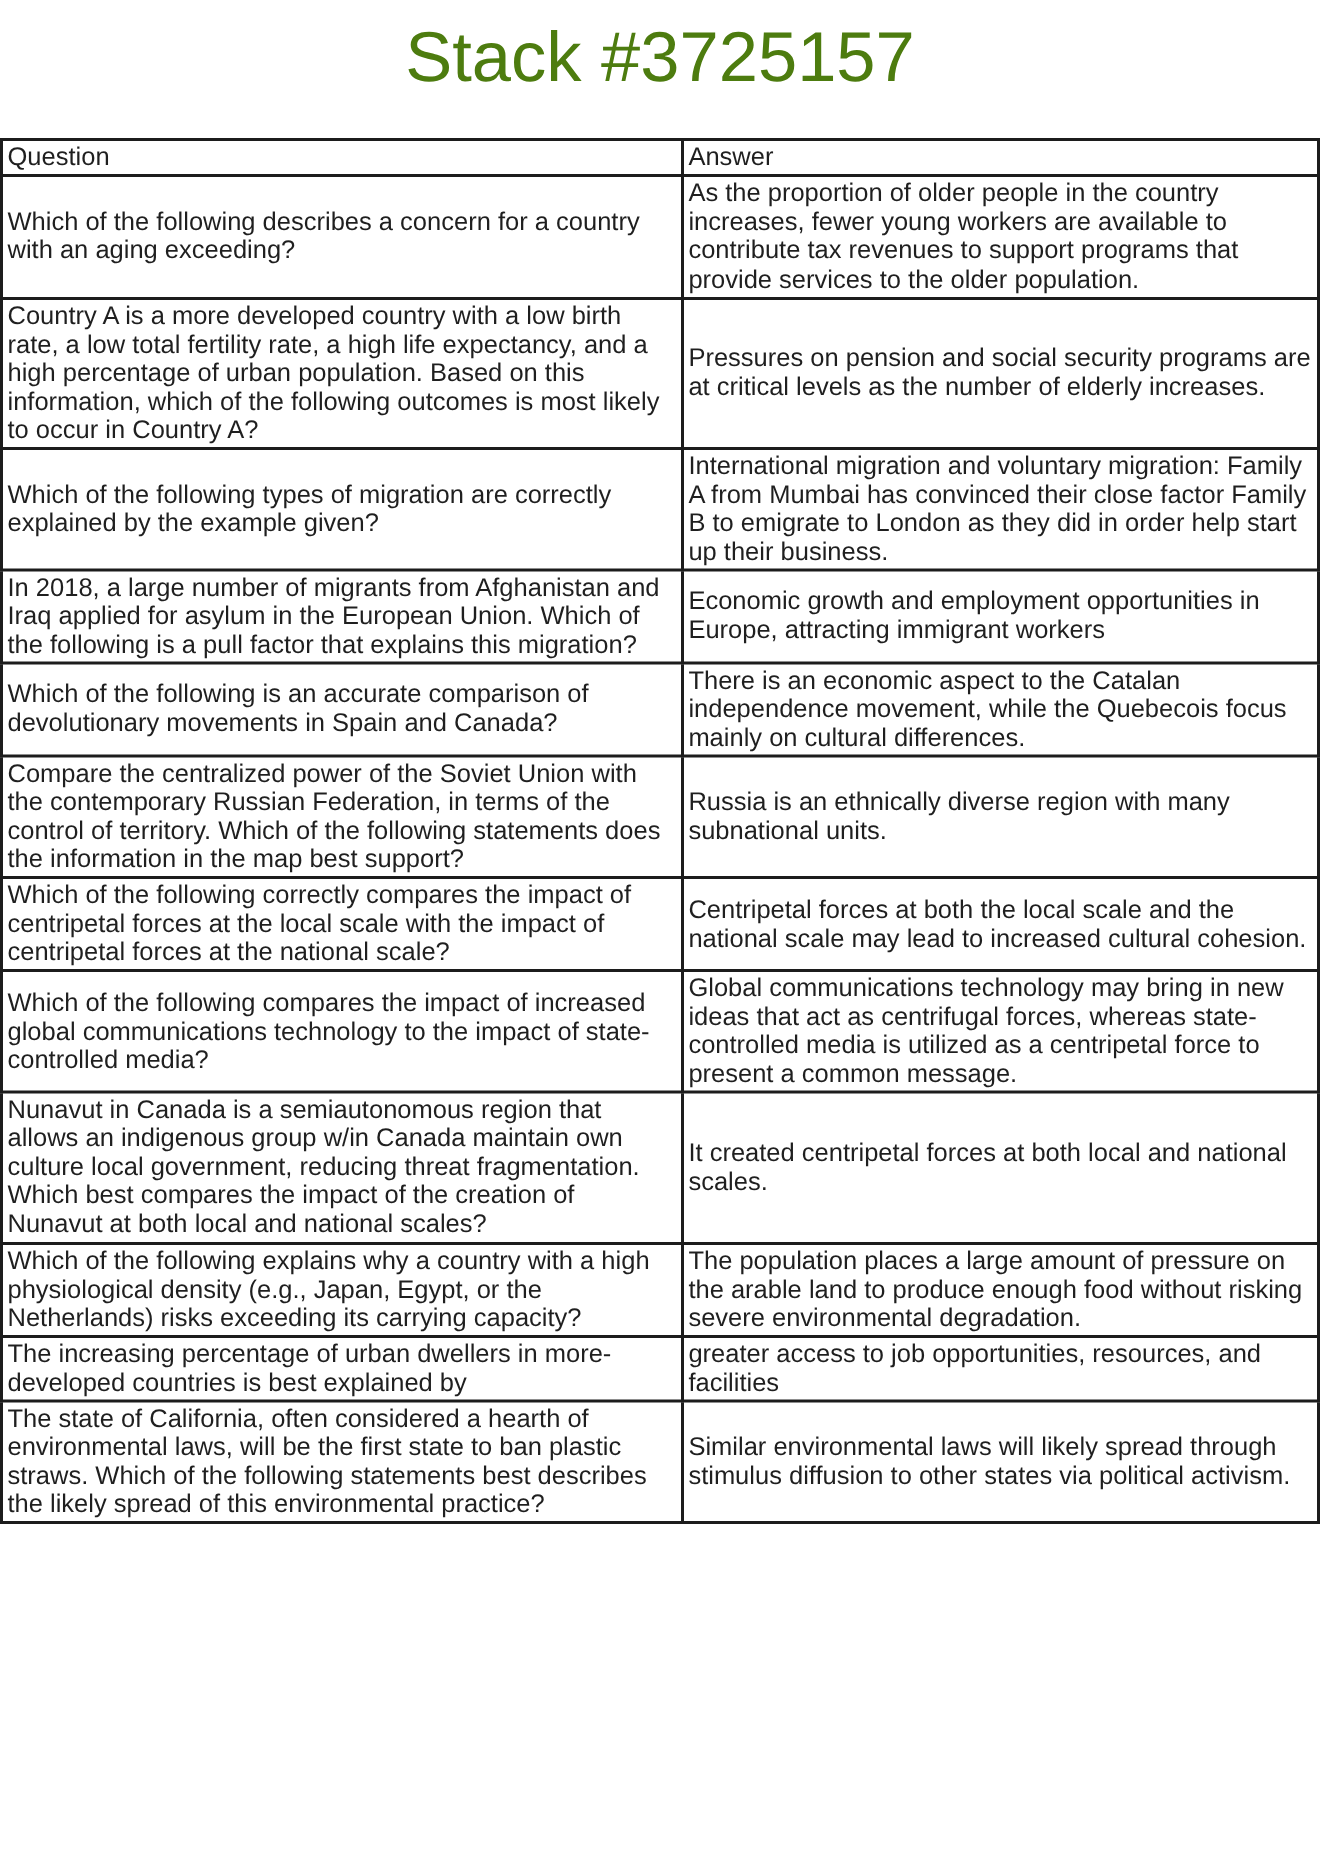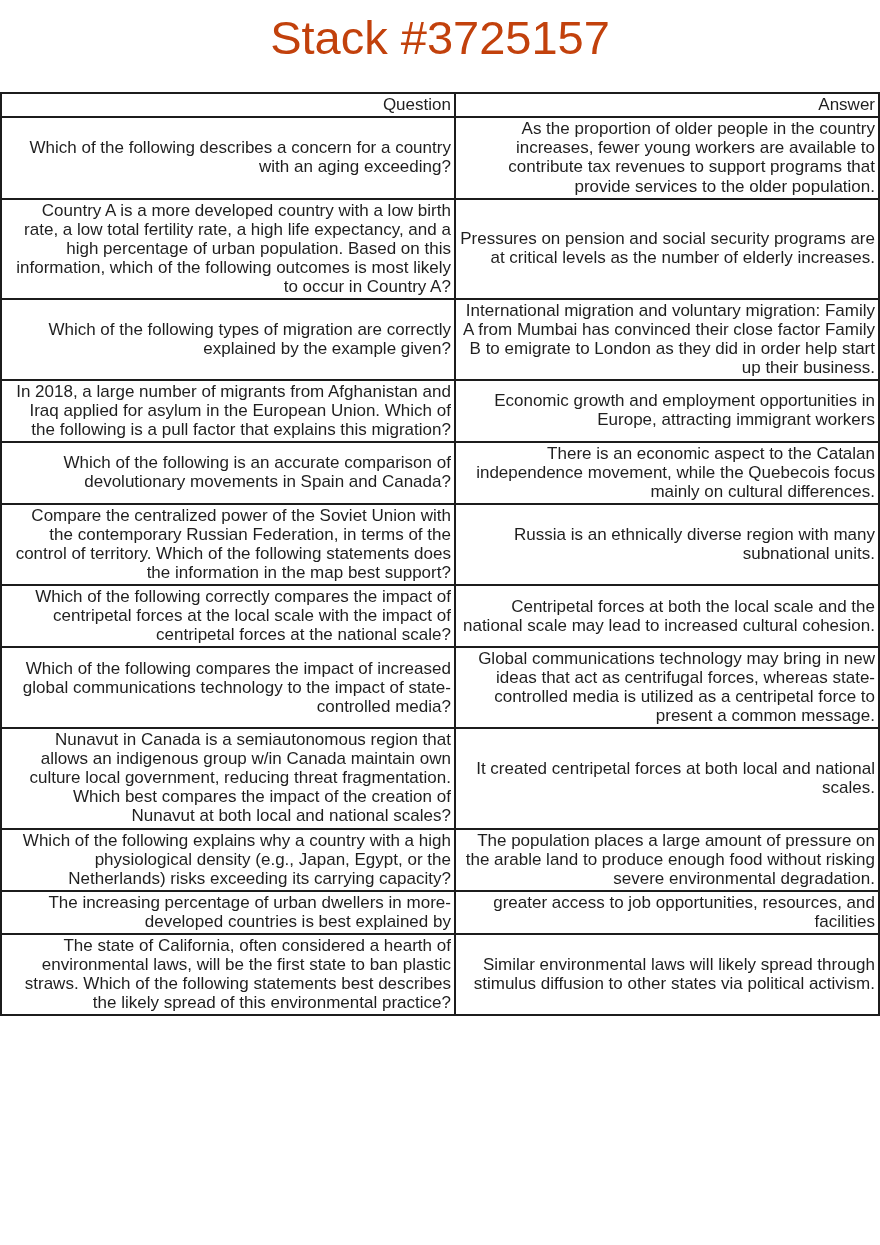--- a/index.html
+++ b/index.html
@@ -11,38 +11,38 @@
     width: 880px;
     height: 1245px;
     font-family: "Liberation Sans", "DejaVu Sans", sans-serif;
     color: #1f1f1f;
     overflow: hidden;
   }
   .page-title {
     text-align: center;
     font-size: 47px;
     font-weight: 300;
-    color: #c2410c;
+    color: #4d7c0f;
     margin: 10px 0 0 0;
     line-height: 1.2;
   }
   table.flashcard-table {
     border-collapse: collapse;
     width: 880px;
     table-layout: fixed;
     margin-top: 26px;
   }
   table.flashcard-table th,
   table.flashcard-table td {
     border: 2px solid #1c1c1c;
     padding: 1px 3px 2px 3px;
     font-size: 17px;
     line-height: 1.12;
     font-weight: 400;
-    text-align: right;
+    text-align: left;
     vertical-align: middle;
     word-wrap: break-word;
   }
   table.flashcard-table th {
     height: 18px;
   }
   col.question-col { width: 51.7%; }
   col.answer-col  { width: 48.3%; }
 </style>
 </head>

